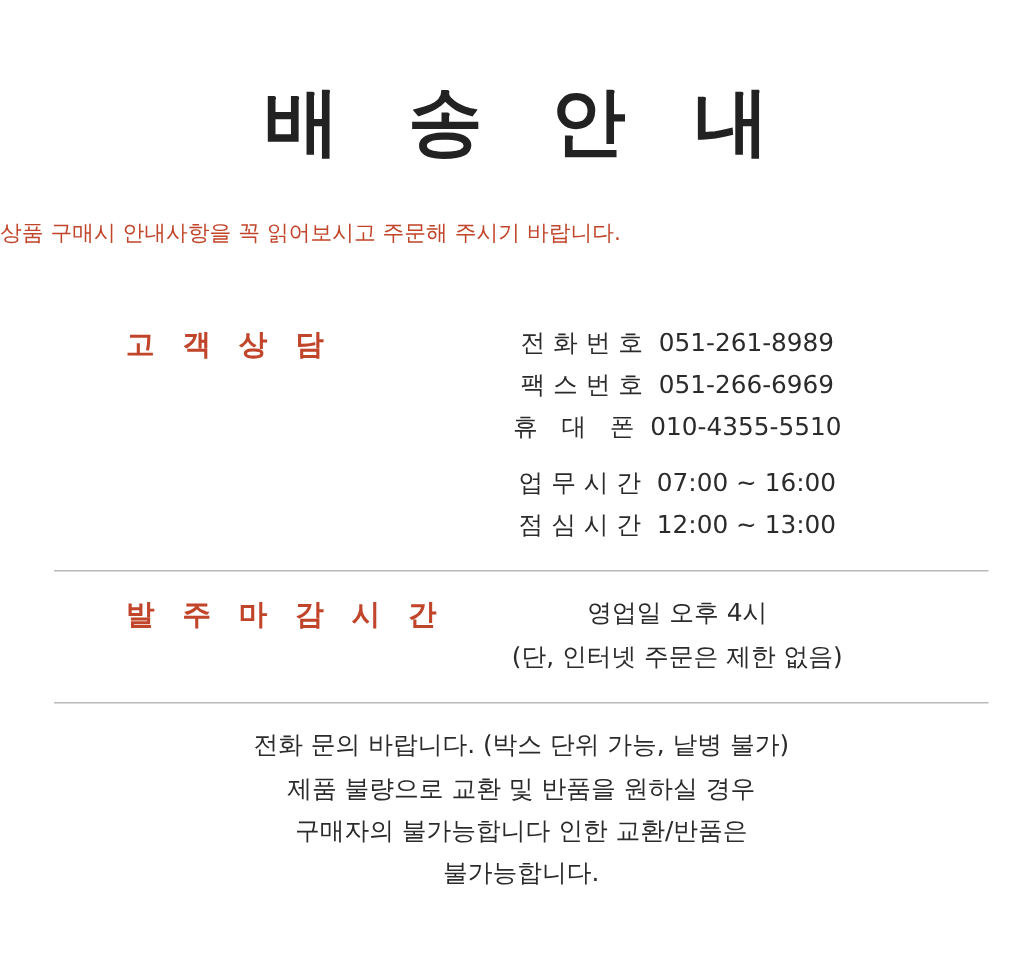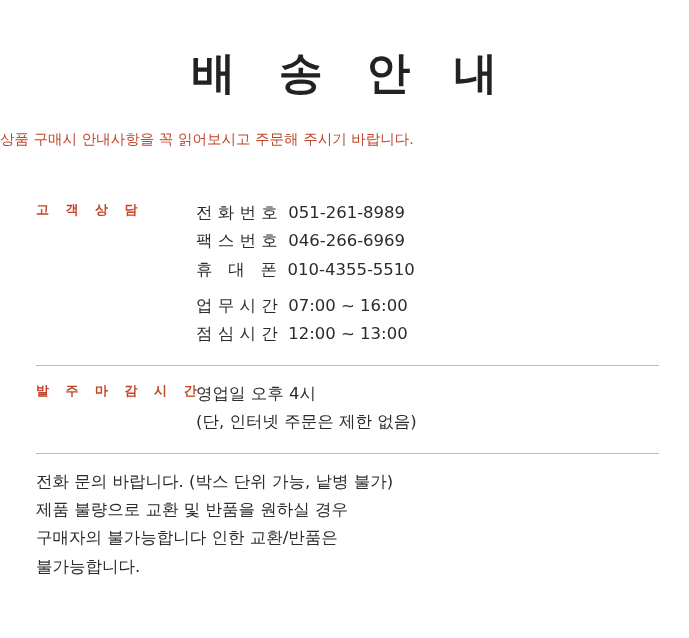--- a/index.html
+++ b/index.html
@@ -17,21 +17,21 @@
   .page {
     position: relative;
     width: 689px;
     height: 638px;
     box-sizing: border-box;
   }
 
   
   .title {
     text-align: center;
-    font-size: 44px;
+    font-size: 50px;
     font-weight: bold;
     letter-spacing: 14px;
     color: #222222;
     padding-top: 16px;
     line-height: 1.25;
     text-indent: 14px;
   }
   .subtitle {
     text-align: left;
     font-size: 14.5px;
@@ -50,55 +50,57 @@
     align-items: flex-start;
     padding-top: 14px;
     padding-bottom: 16px;
   }
   .section + .section {
     border-top: 1px solid #b9b9b9;
   }
   .section-label {
     width: 160px;
     flex: 0 0 160px;
-    font-size: 13px;
+    font-size: 19px;
     font-weight: bold;
     color: #c1452a;
     letter-spacing: 6px;
     padding-top: 2px;
     white-space: nowrap;
+    margin-left: 48px;
   }
   .section-body {
     flex: 1 1 auto;
     font-size: 16.5px;
     color: #2b2b2b;
   }
   .line {
     line-height: 1.72;
     white-space: pre;
+    text-align: center;
   }
   .line.spacer-top {
     margin-top: 8px;
   }
 </style>
 </head>
 <body>
 
 <div class="page">
 
   <h1 class="title">배 송 안 내</h1>
   <p class="subtitle">상품 구매시 안내사항을 꼭 읽어보시고 주문해 주시기 바랍니다.</p>
 
   <div class="sections">
 
     <div class="section">
       <div class="section-label">고 객 상 담</div>
       <div class="section-body">
         <div class="line">전 화 번 호  051-261-8989</div>
-        <div class="line">팩 스 번 호  046-266-6969</div>
+        <div class="line">팩 스 번 호  051-266-6969</div>
         <div class="line">휴   대   폰  010-4355-5510</div>
         <div class="line spacer-top">업 무 시 간  07:00 ~ 16:00</div>
         <div class="line">점 심 시 간  12:00 ~ 13:00</div>
       </div>
     </div>
 
     <div class="section">
       <div class="section-label">발 주 마 감 시 간</div>
       <div class="section-body">
         <div class="line">영업일 오후 4시</div>

